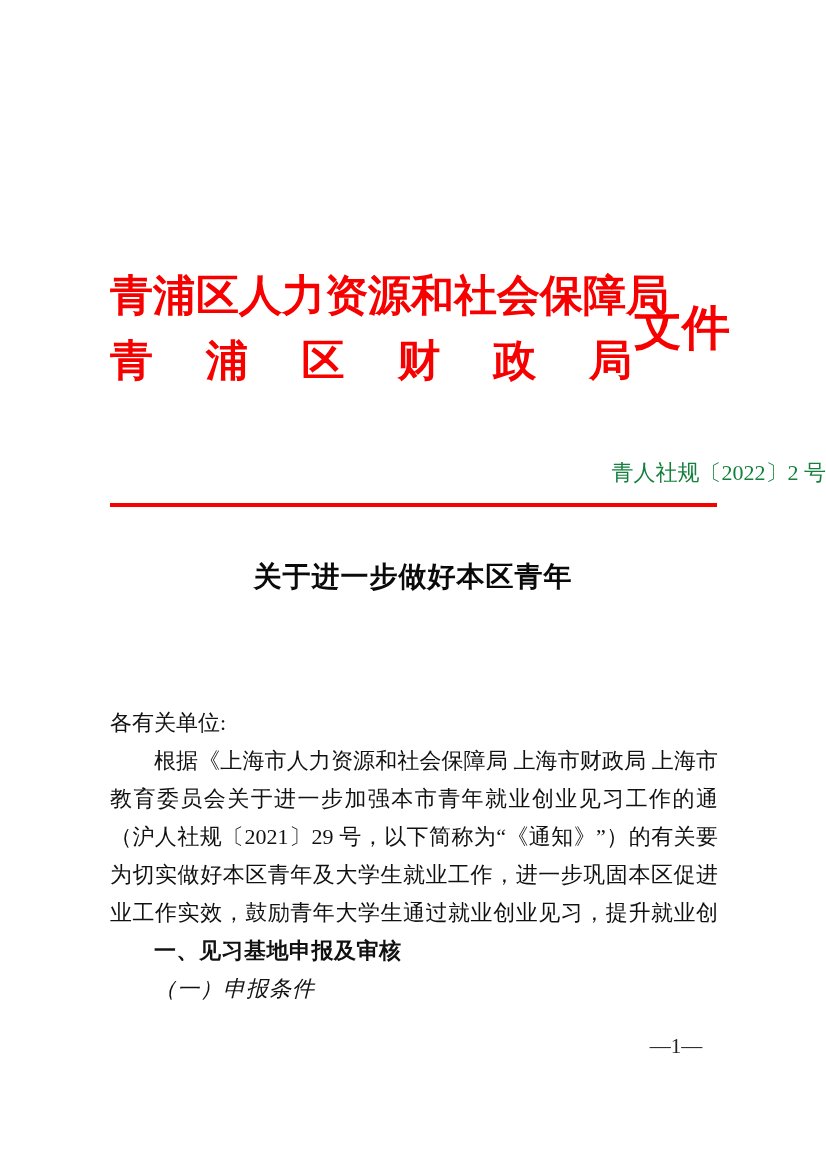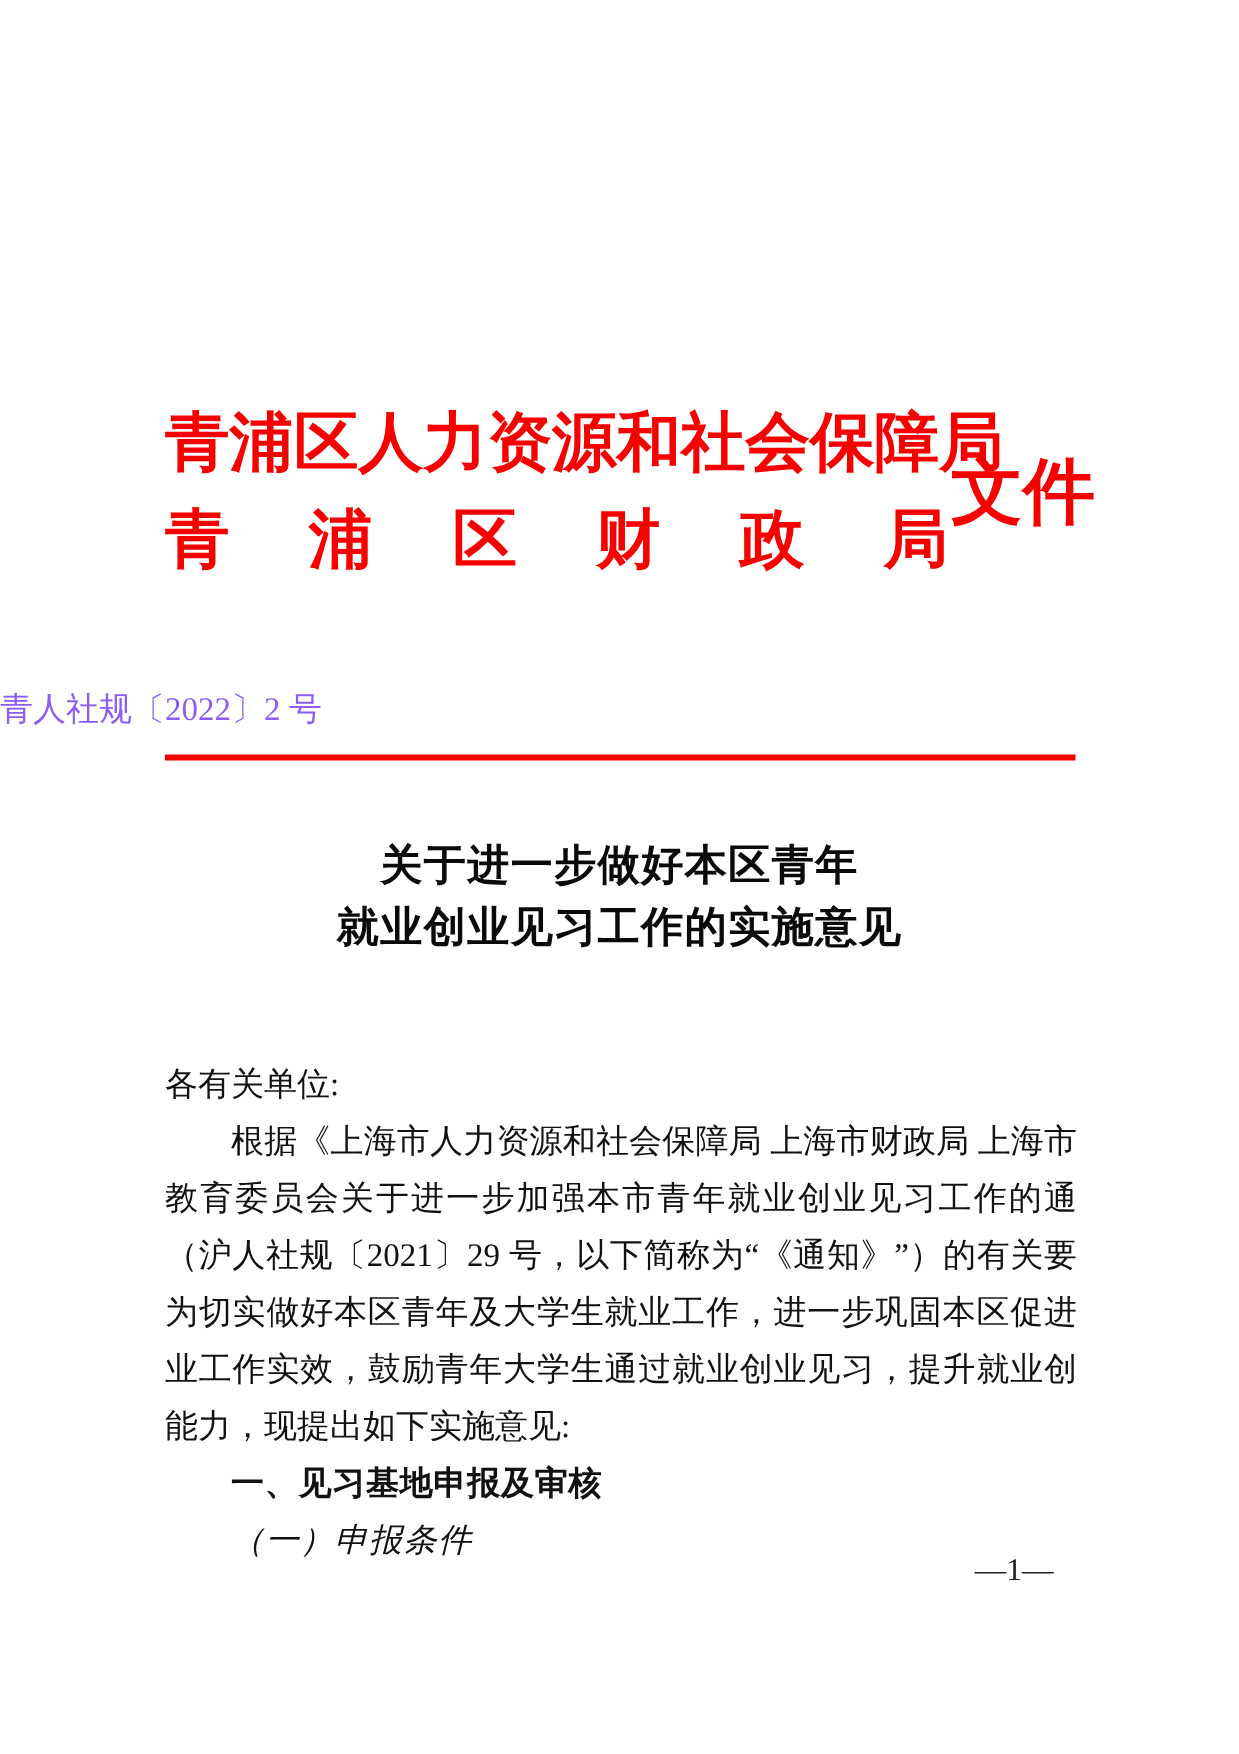--- a/index.html
+++ b/index.html
@@ -49,24 +49,24 @@
     font-family: Liberation Mono, monospace;
     white-space: nowrap;
   }
 
   
   .doc-number {
     position: absolute;
     top: 458px;
     left: 0;
     width: 826px;
-    text-align: left;
+    text-align: right;
     font-size: 22px;
     line-height: 30px;
-    color: #8b5cf6;
+    color: #15803d;
   }
 
   
   .red-rule {
     position: absolute;
     top: 503px;
     left: 110px;
     width: 607px;
     height: 4px;
     background: #f70000;
@@ -167,30 +167,28 @@
     </div>
     <div class="doc-type">文件</div>
   </header>
 
   <div class="doc-number">青人社规〔2022〕2 号</div>
 
   <div class="red-rule"></div>
 
   <h1 class="title">
     <span class="title-line">关于进一步做好本区青年</span>
-    <span class="title-line">就业创业见习工作的实施意见</span>
   </h1>
 
   <main class="body-block">
     <p class="line">各有关单位:</p>
     <p class="line jlast indent">根据《上海市人力资源和社会保障局 上海市财政局 上海市</p>
     <p class="line jlast">教育委员会关于进一步加强本市青年就业创业见习工作的通知》</p>
     <p class="line jlast">（沪人社规〔2021〕29 号，以下简称为“《通知》”）的有关要求，</p>
     <p class="line jlast">为切实做好本区青年及大学生就业工作，进一步巩固本区促进就</p>
     <p class="line jlast">业工作实效，鼓励青年大学生通过就业创业见习，提升就业创业</p>
-    <p class="line">能力，现提出如下实施意见:</p>
     <p class="line heading1 indent">一、见习基地申报及审核</p>
     <p class="line heading2 indent">（一）申报条件</p>
   </main>
 
   <div class="page-number">—1—</div>
 
 </div>
 
 </body></html>

